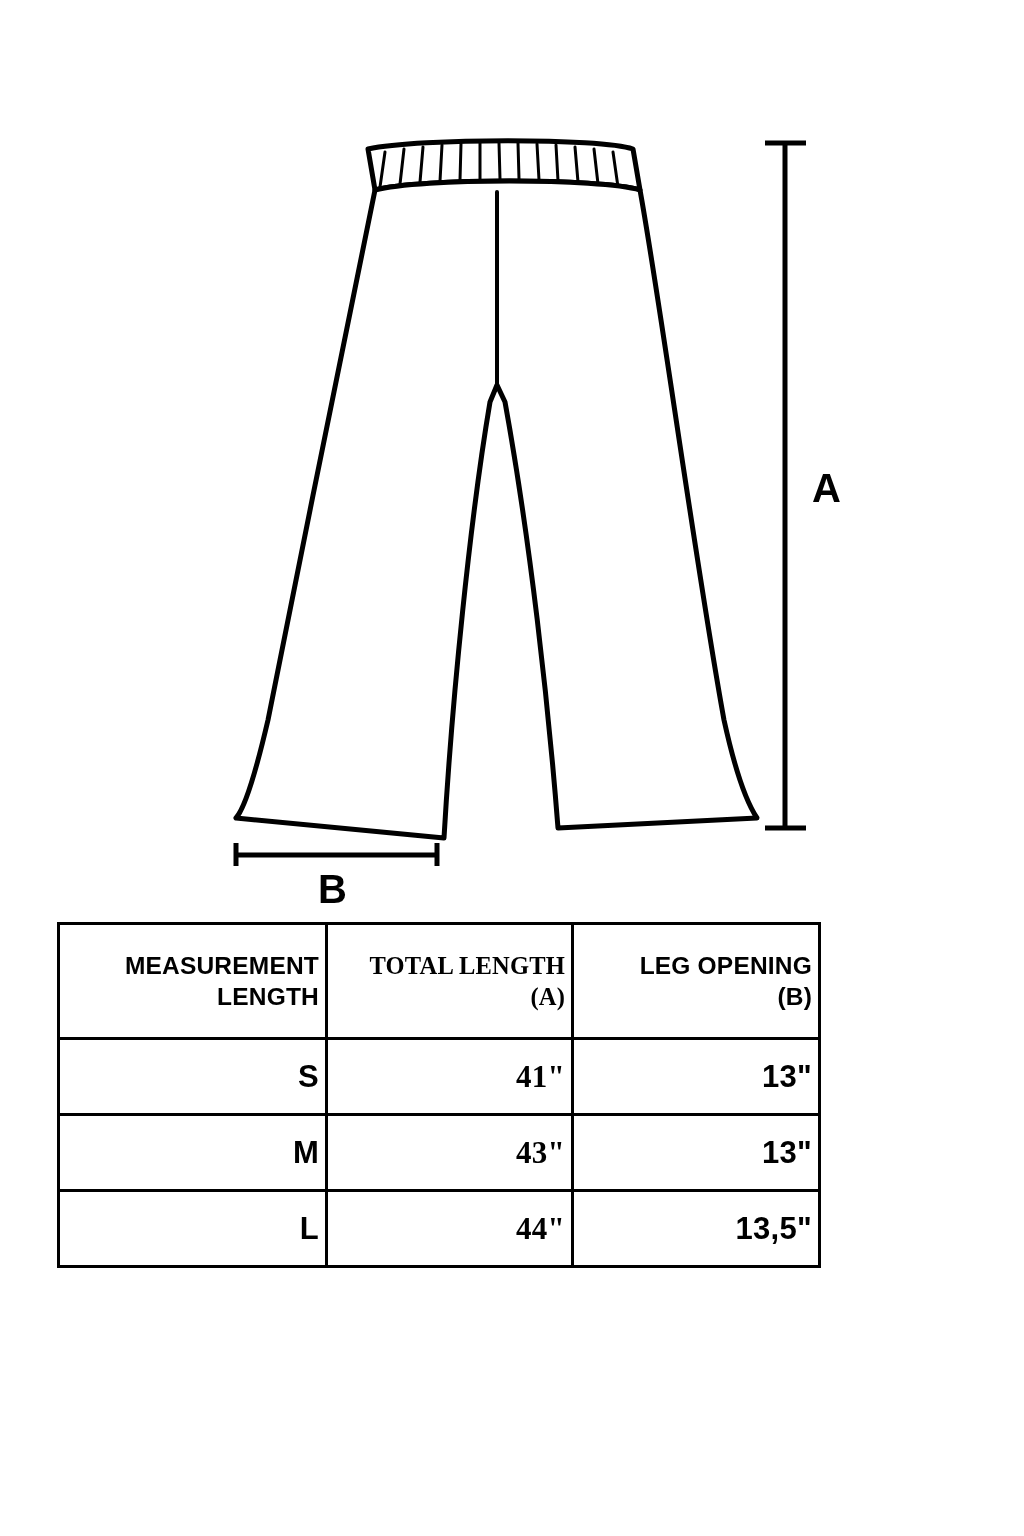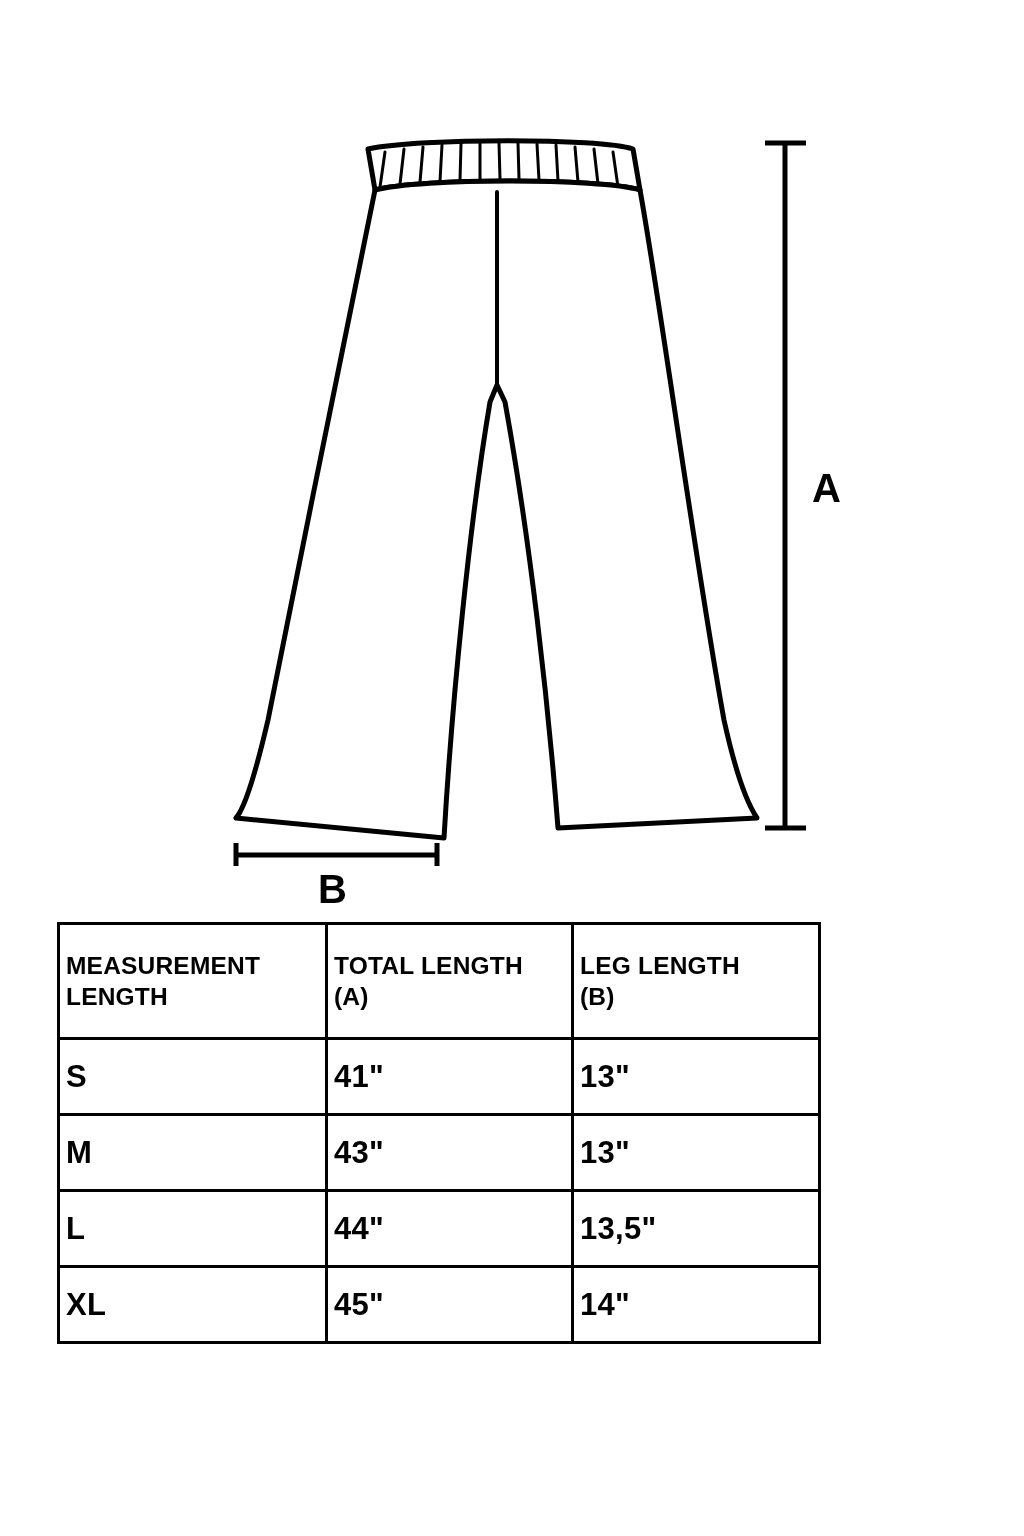--- a/index.html
+++ b/index.html
@@ -53,41 +53,41 @@
   #size-table {
     position: absolute;
     left: 57px;
     top: 922px;
     width: 716px;
     border-collapse: collapse;
     table-layout: fixed;
   }
   #size-table td {
     border: 3px solid #000000;
-    text-align: left;
+    text-align: right;
     vertical-align: middle;
     font-weight: bold;
     color: #000000;
     margin-left: 40px;
   }
   #size-table .head-cell {
     font-size: 24.5px;
     line-height: 1.28;
     height: 104px;
     padding: 4px 6px;
     letter-spacing: 0.2px;
   }
   #size-table .body-cell {
     font-size: 31px;
     height: 69px;
     padding: 2px 6px;
     letter-spacing: 0.3px;
   }
   .col-0 { width: 253px; }
-  .col-1 { width: 231px; }
+  .col-1 { width: 231px; font-family: Liberation Serif, serif; }
   .col-2 { width: 232px; }
   .head-sub {
     display: block;
   }
 </style>
 </head>
 <body>
 
 <div id="page">
 
@@ -153,21 +153,21 @@
       <tr>
         <td class="head-cell col-0">
           <span class="head-sub">MEASUREMENT</span>
           <span class="head-sub">LENGTH</span>
         </td>
         <td class="head-cell col-1">
           <span class="head-sub">TOTAL LENGTH</span>
           <span class="head-sub">(A)</span>
         </td>
         <td class="head-cell col-2">
-          <span class="head-sub">LEG LENGTH</span>
+          <span class="head-sub">LEG OPENING</span>
           <span class="head-sub">(B)</span>
         </td>
       </tr>
 
       <tr>
         <td class="body-cell col-0">S</td>
         <td class="body-cell col-1">41"</td>
         <td class="body-cell col-2">13"</td>
       </tr>
 
@@ -176,21 +176,16 @@
         <td class="body-cell col-1">43"</td>
         <td class="body-cell col-2">13"</td>
       </tr>
 
       <tr>
         <td class="body-cell col-0">L</td>
         <td class="body-cell col-1">44"</td>
         <td class="body-cell col-2">13,5"</td>
       </tr>
 
-      <tr>
-        <td class="body-cell col-0">XL</td>
-        <td class="body-cell col-1">45"</td>
-        <td class="body-cell col-2">14"</td>
-      </tr>
     </tbody>
   </table>
 
 </div>
 
 </body></html>

